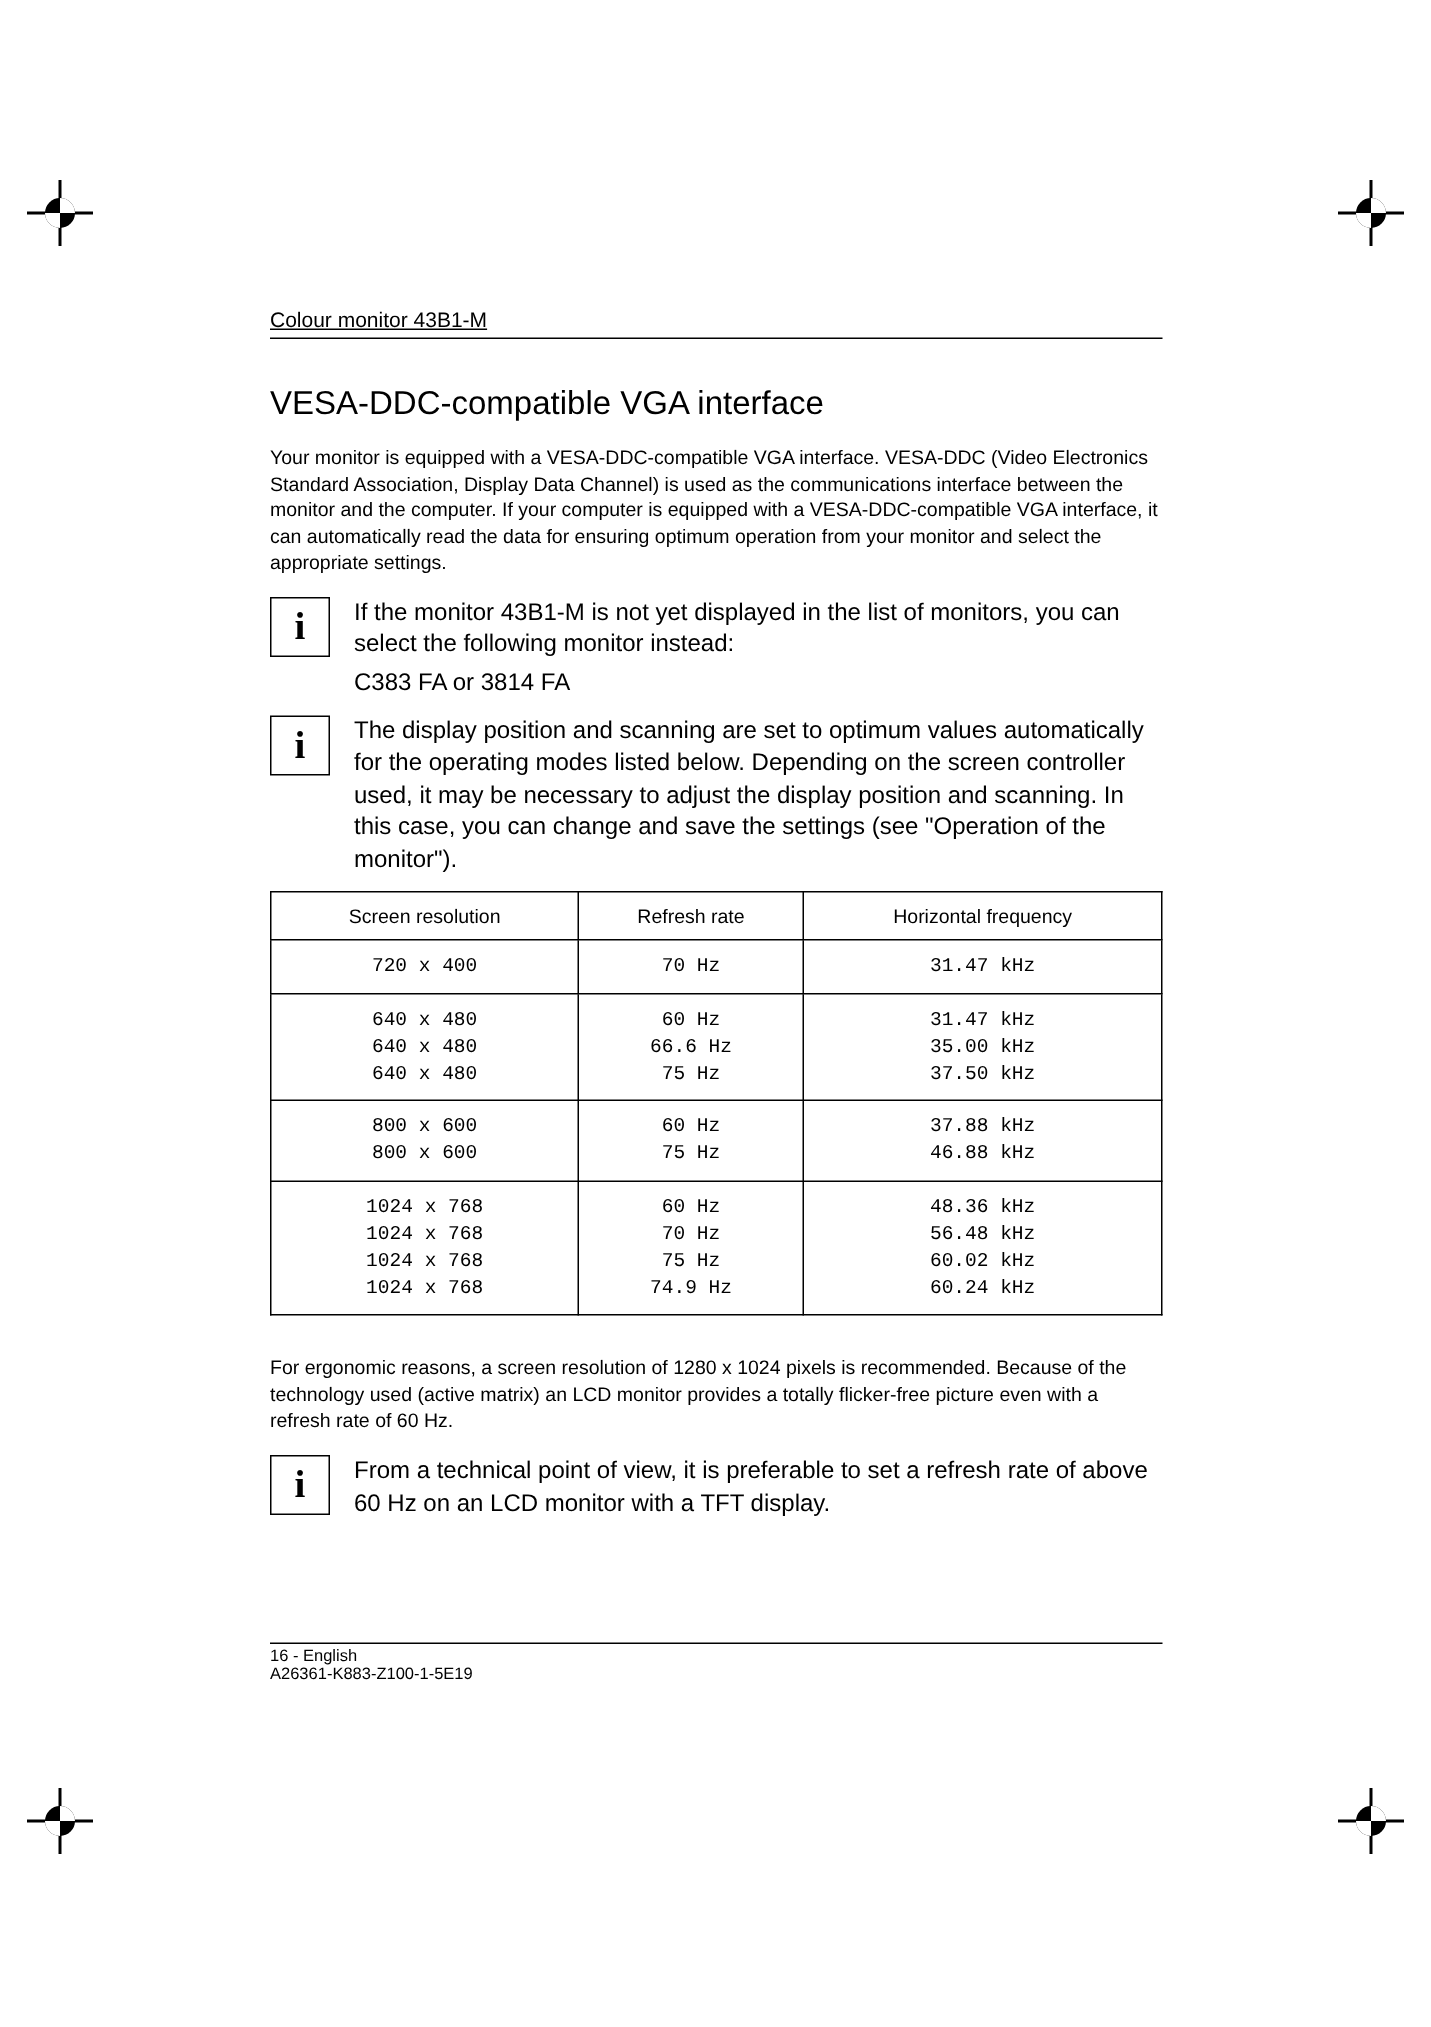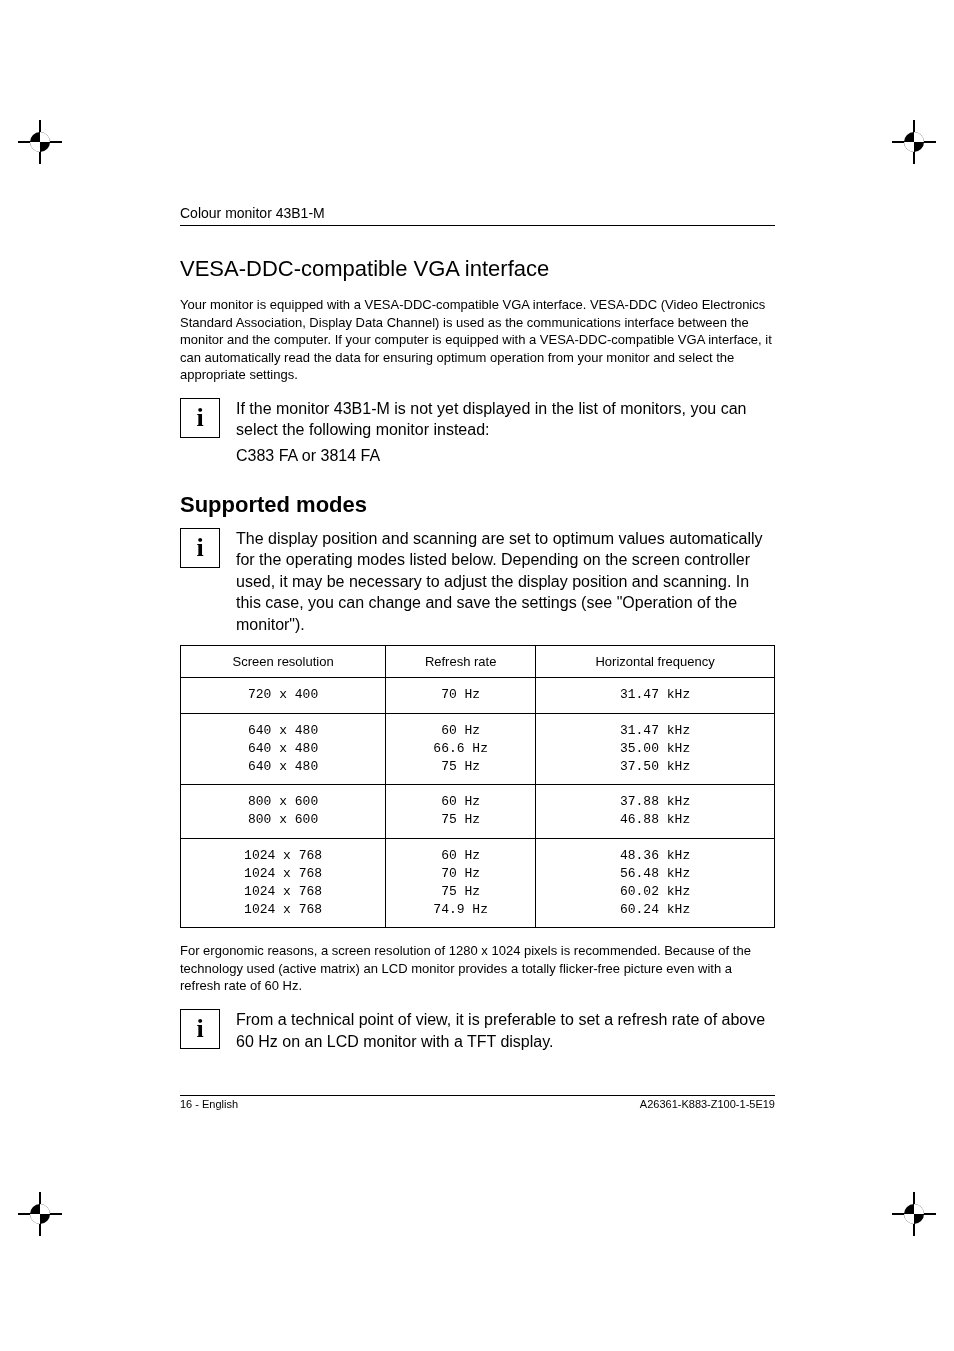--- a/index.html
+++ b/index.html
@@ -17,20 +17,21 @@
   }
   .content {
     position: absolute;
     left: 180px;
     top: 205px;
     width: 595px;
   }
   .header-line {
     font-size: 14px;
     margin-bottom: 4px;
+    text-decoration: underline;
   }
   .hr {
     border: none;
     border-top: 1px solid #000;
     margin: 0 0 30px 0;
   }
   h1 {
     font-size: 22px;
     font-weight: normal;
     margin: 0 0 14px 0;
@@ -67,21 +68,21 @@
     font-size: 16px;
     line-height: 1.35;
     flex: 1;
   }
   .info-sub {
     margin-top: 4px;
   }
   table.modes {
     width: 100%;
     border-collapse: collapse;
-    margin: 10px 0 14px 0;
+    margin: 10px 0 26px 0;
     font-size: 13px;
   }
   table.modes th, table.modes td {
     border: 1px solid #000;
     padding: 8px 4px;
     text-align: center;
     font-weight: normal;
   }
   table.modes th {
     font-weight: normal;
@@ -98,20 +99,21 @@
   }
   .footer-hr {
     border: none;
     border-top: 1px solid #000;
     margin: 0 0 2px 0;
   }
   .footer-row {
     display: flex;
     justify-content: space-between;
     font-size: 11px;
+    flex-direction: column;
   }
   .regmark {
     position: absolute;
     width: 44px;
     height: 44px;
   }
   .regmark.tl { left: 18px; top: 120px; }
   .regmark.tr { right: 18px; top: 120px; }
   .regmark.bl { left: 18px; bottom: 115px; }
   .regmark.br { right: 18px; bottom: 115px; }
@@ -167,21 +169,20 @@
     <div class="para">Your monitor is equipped with a VESA-DDC-compatible VGA interface. VESA-DDC (Video Electronics Standard Association, Display Data Channel) is used as the communications interface between the monitor and the computer. If your computer is equipped with a VESA-DDC-compatible VGA interface, it can automatically read the data for ensuring optimum operation from your monitor and select the appropriate settings.</div>
 
     <div class="info-row">
       <div class="info-box">i</div>
       <div class="info-text">
         <div>If the monitor 43B1-M is not yet displayed in the list of monitors, you can select the following monitor instead:</div>
         <div class="info-sub">C383 FA or 3814 FA</div>
       </div>
     </div>
 
-    <h2>Supported modes</h2>
 
     <div class="info-row">
       <div class="info-box">i</div>
       <div class="info-text">The display position and scanning are set to optimum values automatically for the operating modes listed below. Depending on the screen controller used, it may be necessary to adjust the display position and scanning. In this case, you can change and save the settings (see "Operation of the monitor").</div>
     </div>
 
     <table class="modes">
       <thead>
         <tr>
           <th>Screen resolution</th>

